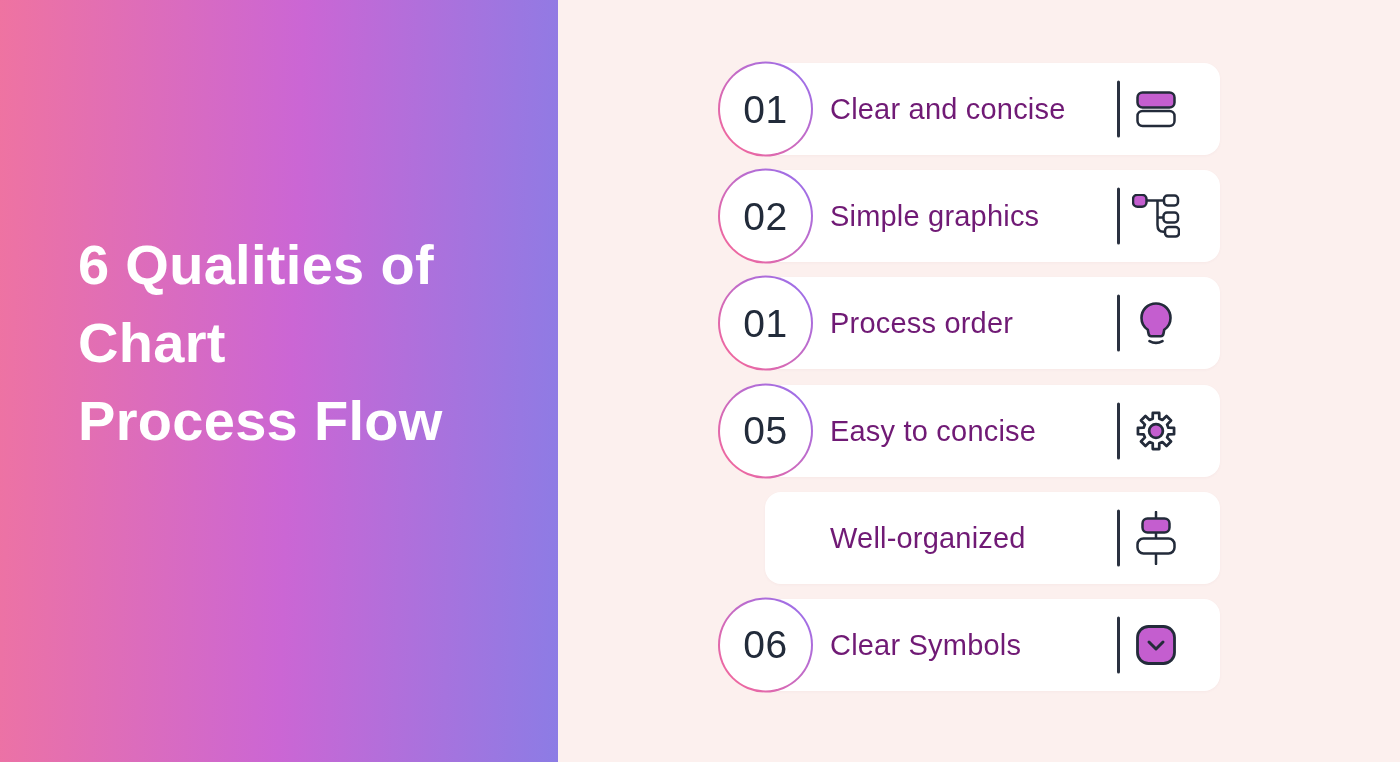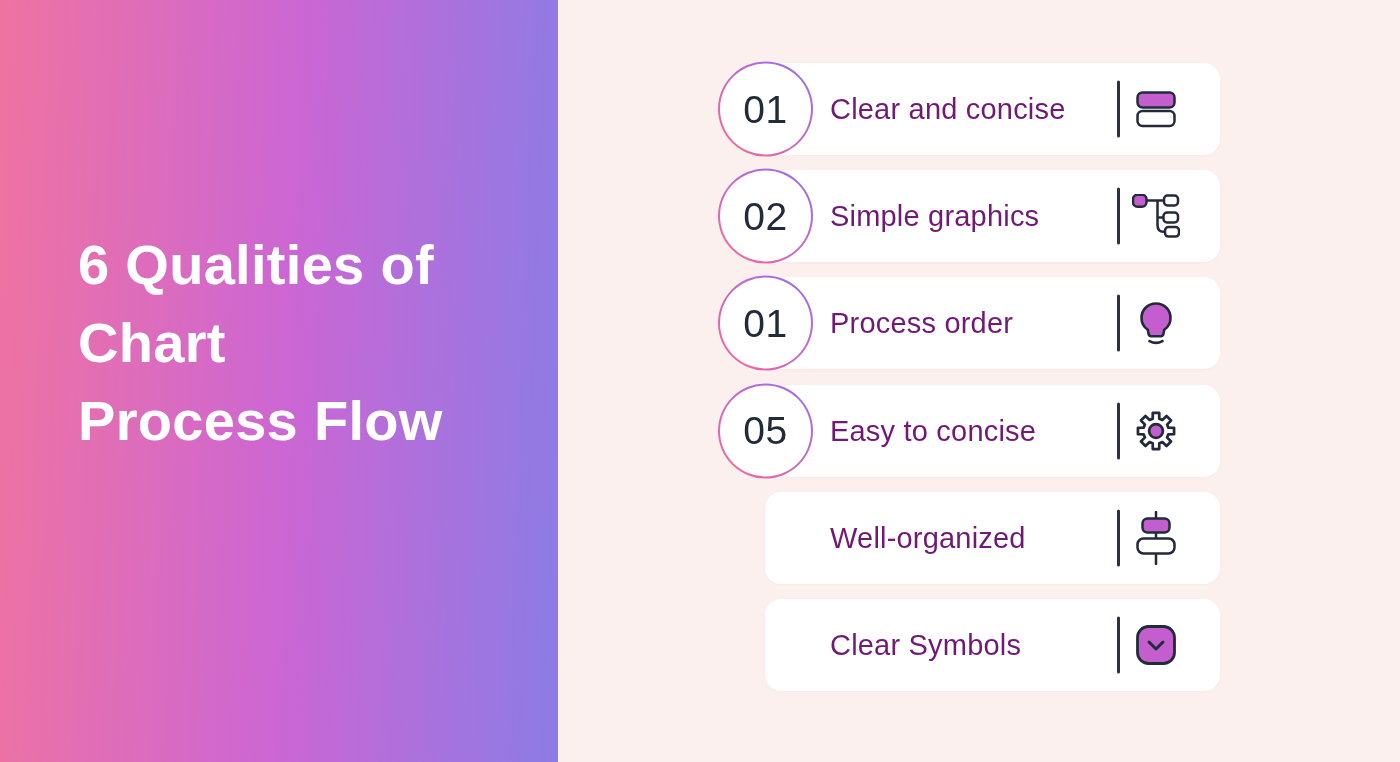--- a/index.html
+++ b/index.html
@@ -207,20 +207,23 @@
         <svg width="40" height="54" viewBox="0 0 40 54">
           <path d="M20 1 V53" fill="none" stroke="#232B3A" stroke-width="2.5" stroke-linecap="round"></path>
           <rect x="6.5" y="7.5" width="27" height="14" rx="5" fill="#C45ECF" stroke="#232B3A" stroke-width="2.5"></rect>
           <rect x="1.5" y="27.5" width="37" height="15" rx="6" fill="#FFFFFF" stroke="#232B3A" stroke-width="2.5"></rect>
         </svg>
       </div>
     </div>
 
     <div class="row">
       <div class="card"></div>
+      <div class="num-circle">
+        <div class="inner">06</div>
+      </div>
       <div class="card-label">Clear Symbols</div>
       <div class="divider"></div>
       <div class="icon-box">
         <svg width="40" height="40" viewBox="0 0 40 40">
           <rect x="1.5" y="1.5" width="37" height="37" rx="11" fill="#C45ECF" stroke="#232B3A" stroke-width="2.8"></rect>
           <path d="M13 17 L20 24 L27 17" fill="none" stroke="#232B3A" stroke-width="3" stroke-linecap="round" stroke-linejoin="round"></path>
         </svg>
       </div>
     </div>
 

